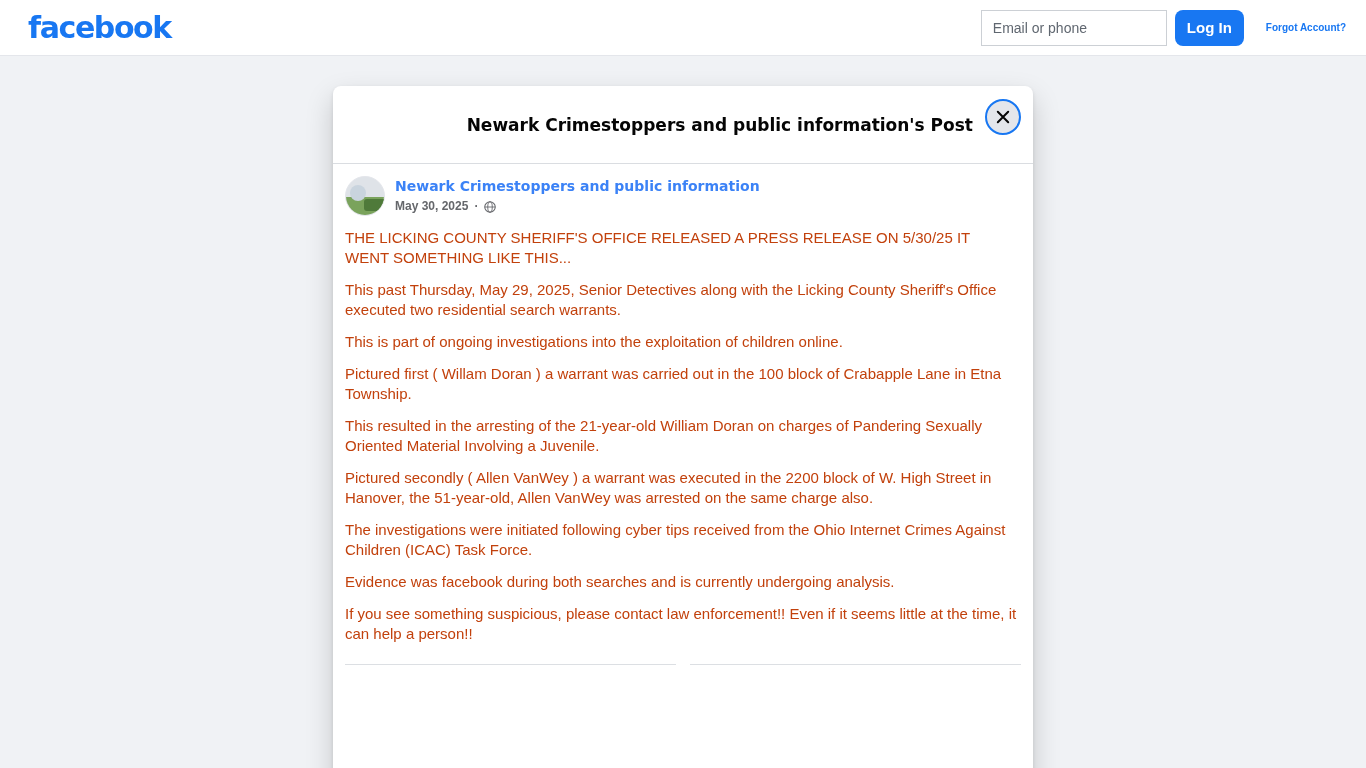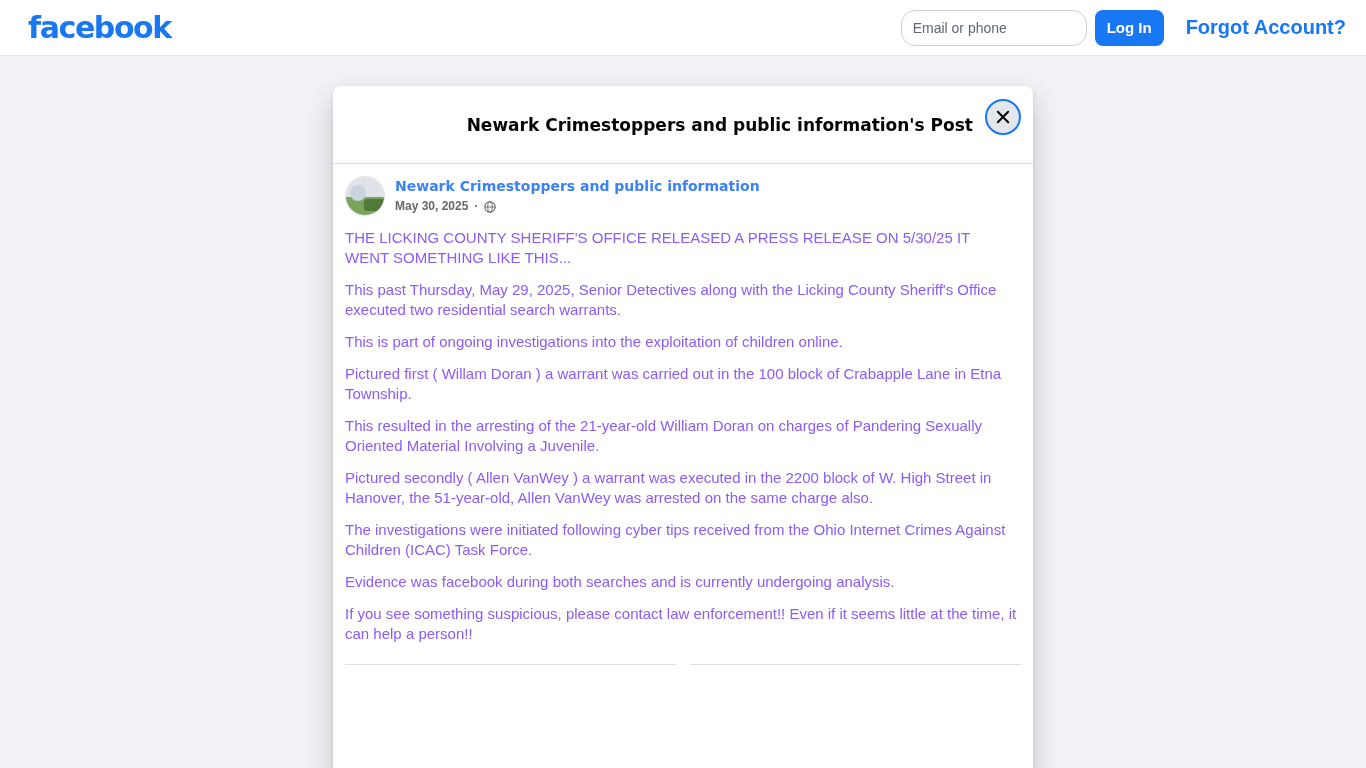--- a/index.html
+++ b/index.html
@@ -34,21 +34,21 @@
   #login-form {
     margin-left: auto;
     display: flex;
     align-items: center;
     gap: 8px;
   }
   .login-input {
     height: 36px;
     width: 186px;
     border: 1px solid #ccd0d5;
-    border-radius: 14px;
+    border-radius: 0;
     padding: 0 11px;
     font-size: 14px;
     color: #1c1e21;
     background: #fff;
     outline: none;
     font-family: "Liberation Sans", sans-serif;
   }
   .login-input::placeholder { color: #606770; opacity: 1; }
   #login-button {
     height: 36px;
@@ -58,21 +58,21 @@
     border: none;
     border-radius: 8px;
     font-size: 15px;
     font-weight: bold;
     cursor: pointer;
     font-family: "Liberation Sans", sans-serif;
     padding: 0 12px;
   }
   #forgot-link {
     color: #1877f2;
-    font-size: 20px;
+    font-size: 10px;
     font-weight: bold;
     text-decoration: none;
     margin-left: 14px;
     cursor: pointer;
   }
 
   
   #dialog {
     position: absolute;
     left: 333px;
@@ -166,21 +166,21 @@
   }
   #globe-icon { display: inline-flex; }
 
   #post-body {
     padding: 4px 16px 0 12px;
   }
   #post-body p {
     margin: 0 0 12px 0;
     font-size: 15px;
     line-height: 20px;
-    color: #8b5cf6;
+    color: #c2410c;
     font-family: "Liberation Sans", sans-serif;
   }
   #post-body p:first-child { margin-top: 8px; }
 
   #media-row {
     display: flex;
     gap: 14px;
     padding: 8px 12px 0 12px;
   }
   .media-cell {

